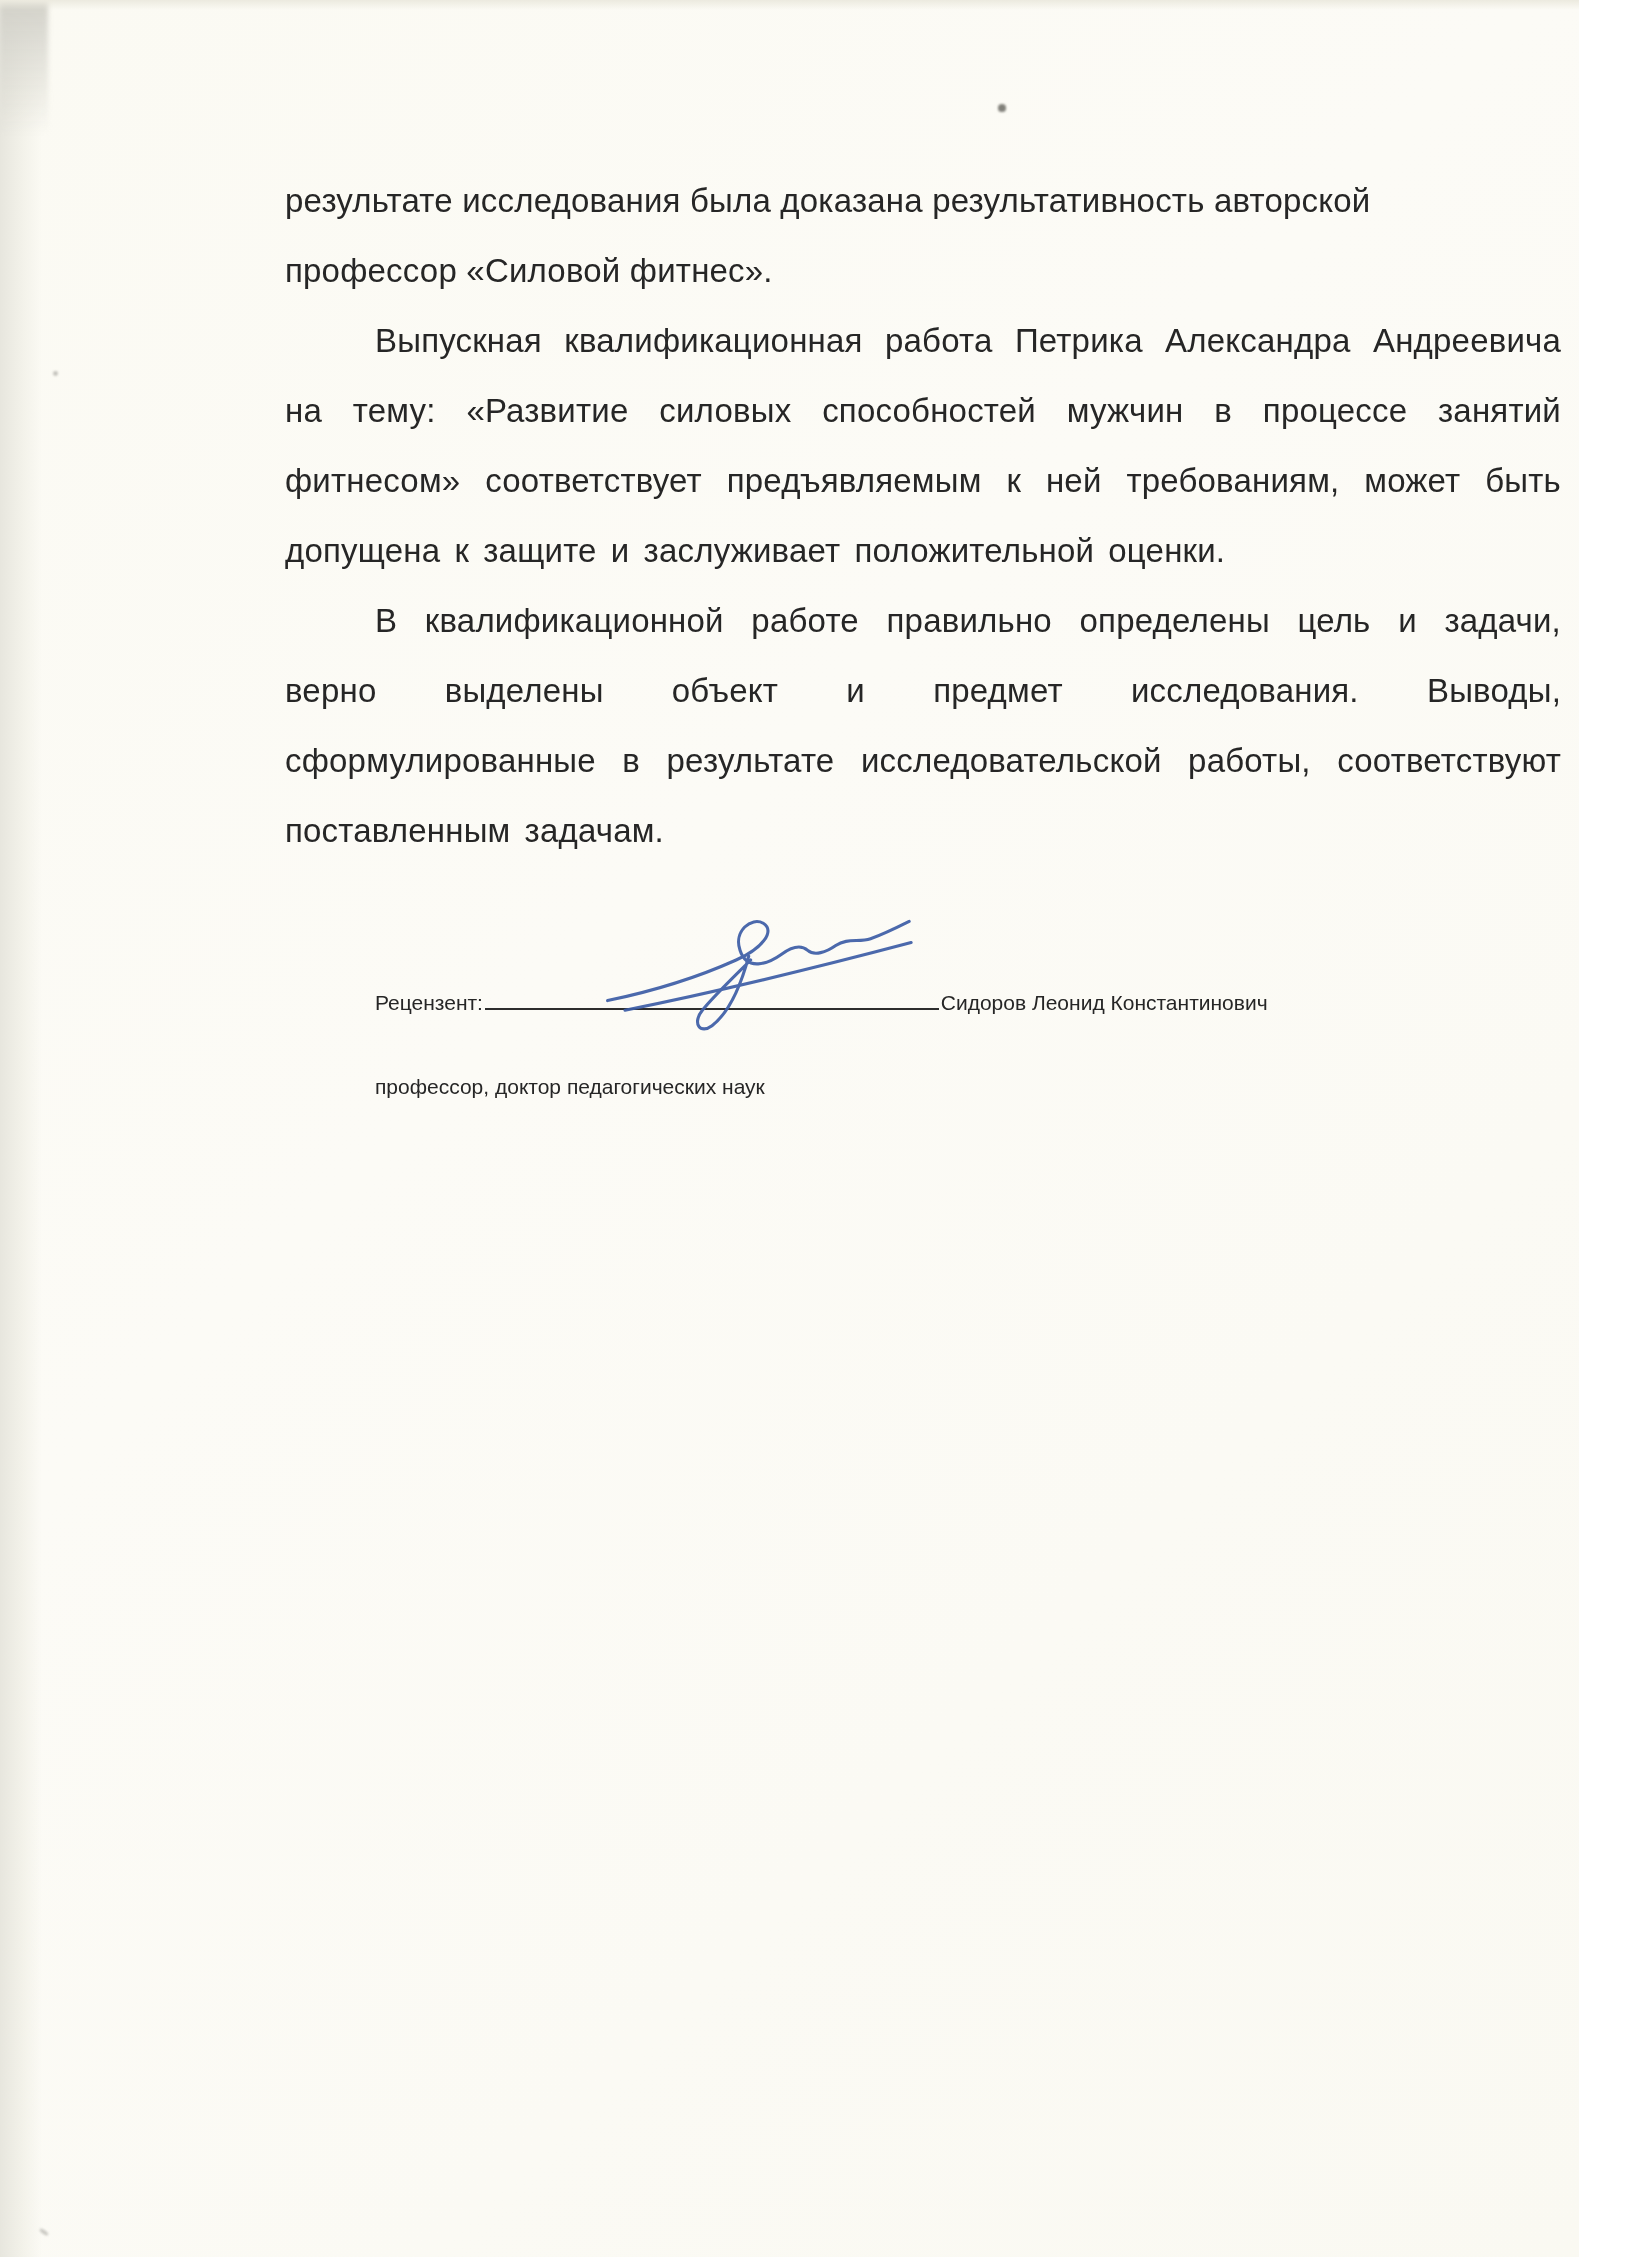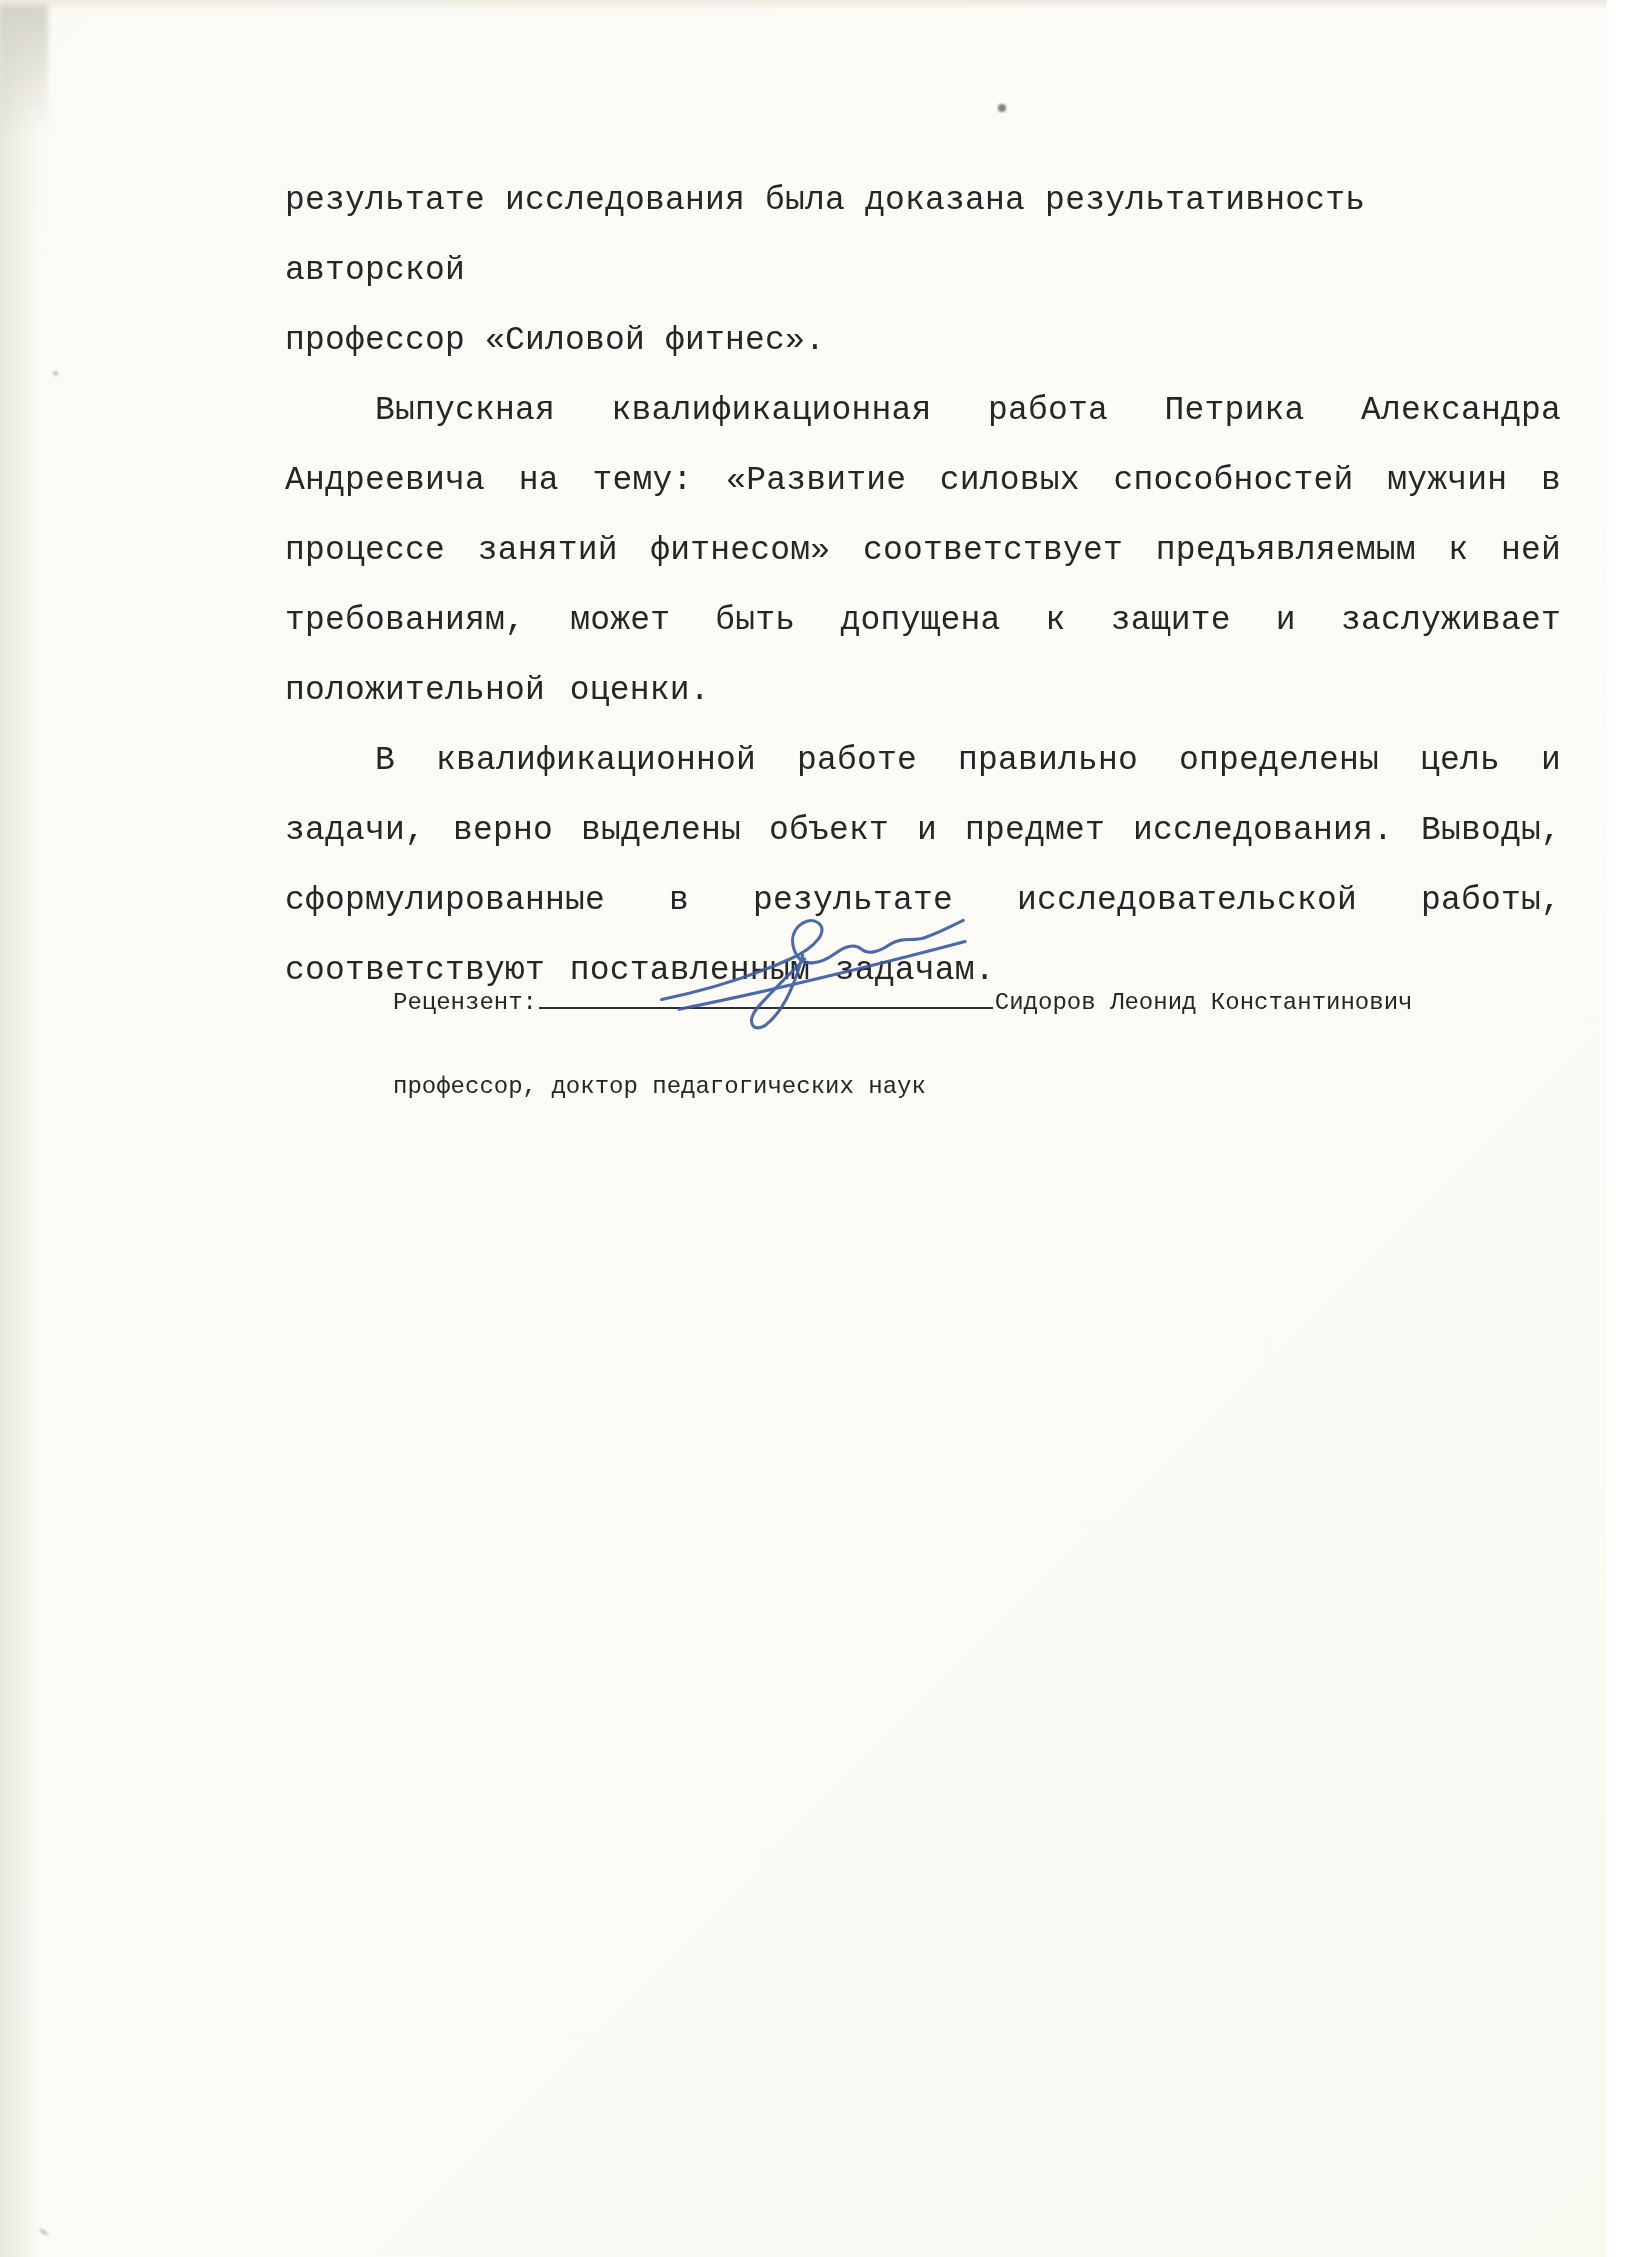--- a/index.html
+++ b/index.html
@@ -8,23 +8,22 @@
     width: 1641px;
     height: 2257px;
     background: #ffffff;
     overflow: hidden;
   }
   .page {
     position: relative;
     width: 1579px;
     height: 2257px;
     background: linear-gradient(135deg, #fbfaf3 0%, #fcfbf6 40%, #faf9f2 100%);
-    font-family: Liberation Mono, monospace;
+    font-family: Liberation Sans, sans-serif;
     color: #262626;
-    padding-left: 28px;
   }
   
   .edge-left {
     position: absolute;
     left: 0; top: 0;
     width: 42px; height: 100%;
     background: linear-gradient(90deg, #e7e6de 0%, #f3f2ea 55%, rgba(243,242,234,0) 100%);
   }
   .corner-shadow {
     position: absolute;
@@ -62,24 +61,23 @@
   .justify {
     text-align: justify;
     text-indent: 90px;
     word-spacing: 4.8px;
   }
 
   .signature-section {
     position: absolute;
     left: 375px;
     top: 968px;
-    font-size: 24px;
+    font-size: 21px;
     line-height: 70px;
     white-space: nowrap;
-    margin-left: 18px;
   }
   .sig-row { position: relative; }
   .sig-line {
     position: relative;
     display: inline-block;
     width: 454px;
     height: 7.7px;
     border-bottom: 2.9px solid #2d2d2d;
     margin: 0 1.9px;
   }

